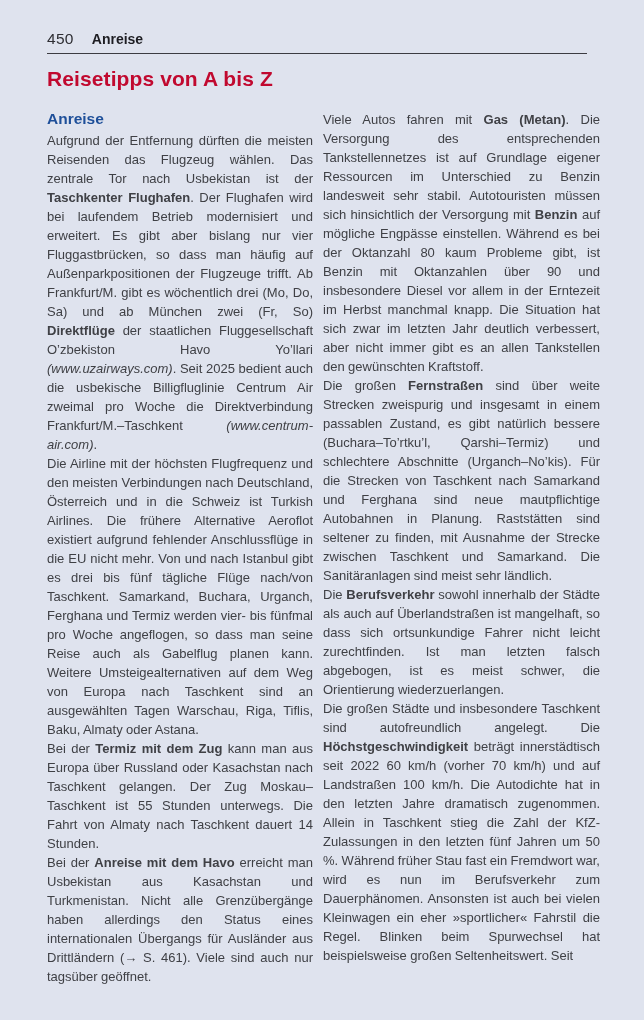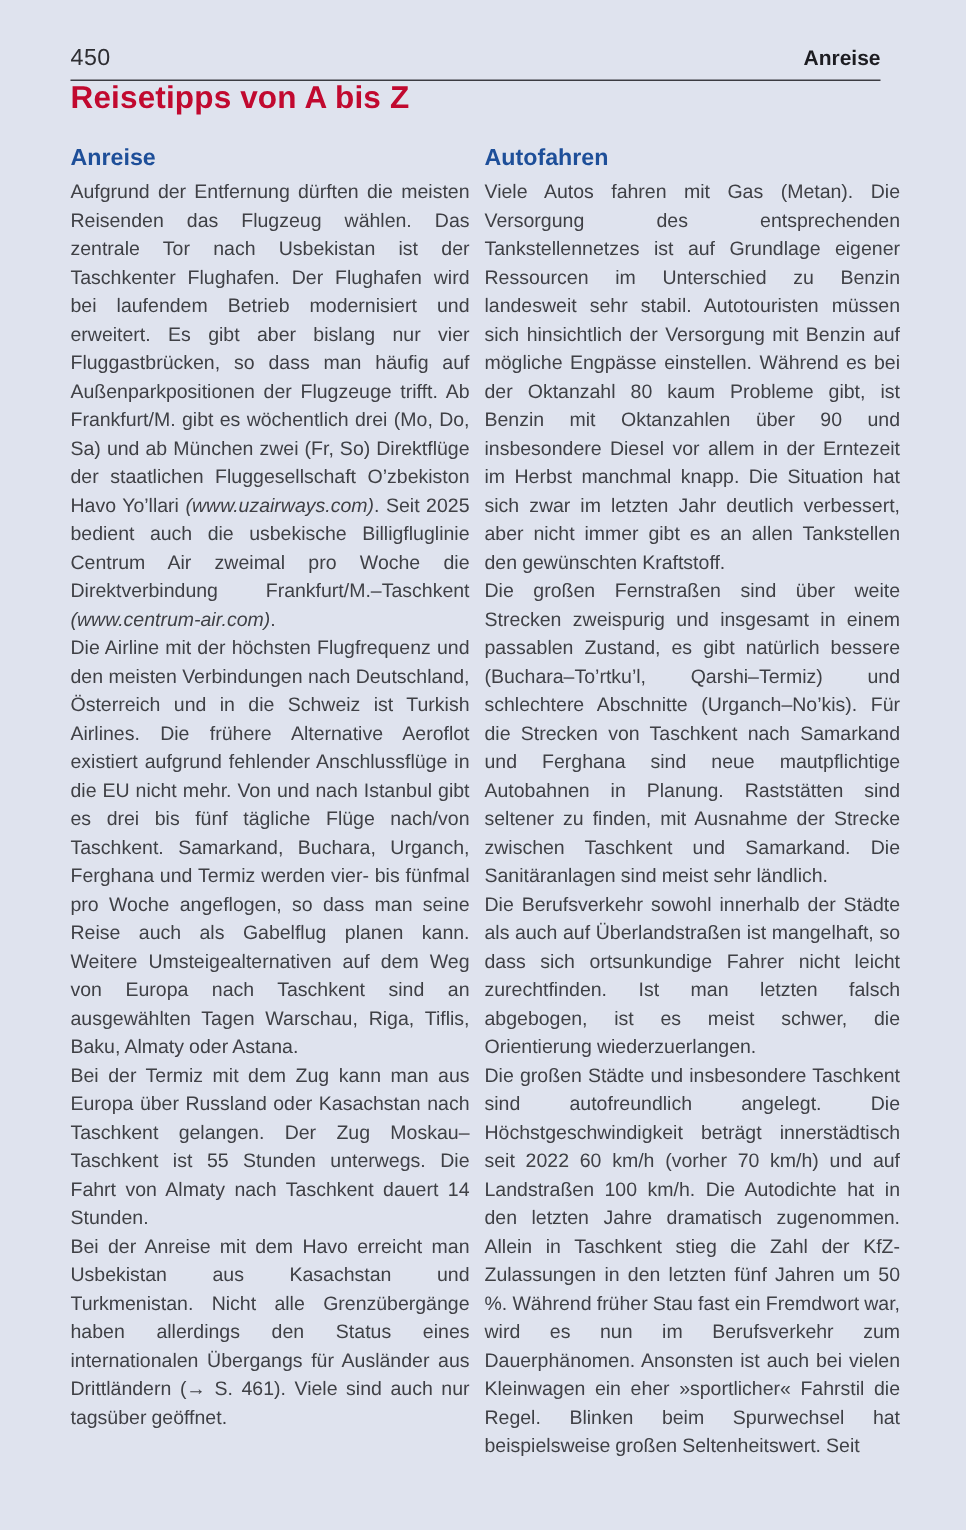--- a/index.html
+++ b/index.html
@@ -14,35 +14,35 @@
     box-sizing: border-box;
     width: 644px; height: 1020px;
     padding: 30px 43px 0 47px;
   }
   .runninghead {
     display: flex;
     align-items: baseline;
     width: 540px;
     border-bottom: 1.5px solid #3c3c42;
     padding-bottom: 5px;
-    justify-content: space-between;
   }
   .pagenum {
     font-size: 15.5px;
     font-weight: 400;
     color: #2e2e33;
     letter-spacing: 0.3px;
   }
   .chapter {
     font-size: 14px;
     font-weight: 700;
     color: #1d1d22;
     margin-left: 18px;
   }
   .title {
+    margin-top: 13px;
     font-size: 21px;
     font-weight: 700;
     color: #c1092f;
     letter-spacing: 0.1px;
   }
   .cols {
     display: flex;
     margin-top: 19px;
   }
   .col { box-sizing: border-box; }
@@ -56,21 +56,21 @@
   }
   .colbody p.para {
     margin: 0;
     font-size: 13px;
     line-height: 19px;
     text-align: justify;
     hyphens: auto;
     -webkit-hyphens: auto;
     word-spacing: -0.2px;
   }
-  .b { font-weight: 400; }
+  .b { font-weight: 700; }
   .i { font-style: italic; }
 </style>
 </head>
 <body>
 
 <div class="page">
 
   <div class="runninghead">
     <span class="pagenum">450</span>
     <span class="chapter">Anreise</span>
@@ -82,21 +82,20 @@
     <div class="col col-left">
       <h2 class="colhead">Anreise</h2>
       <div class="colbody">
           <p class="para"><span>Aufgrund der Entfernung dürften die meisten Reisenden das Flugzeug wählen. Das zentrale Tor nach Usbekistan ist der </span><span class="b">Taschkenter Flughafen</span><span>. Der Flughafen wird bei laufendem Betrieb modernisiert und erweitert. Es gibt aber bislang nur vier Fluggastbrücken, so dass man häufig auf Außenparkpositionen der Flugzeuge trifft. Ab Frankfurt/M. gibt es wöchentlich drei (Mo, Do, Sa) und ab München zwei (Fr, So) </span><span class="b">Direktflüge</span><span> der staatlichen Fluggesellschaft O’zbekiston Havo Yo’llari </span><span class="i">(www.uzairways.com)</span><span>. Seit 2025 bedient auch die usbekische Billigfluglinie Centrum Air zweimal pro Woche die Direktverbindung Frankfurt/M.–Taschkent </span><span class="i">(www.centrum-air.com)</span><span>.</span></p>
           <p class="para"><span>Die Airline mit der höchsten Flugfrequenz und den meisten Verbindungen nach Deutschland, Österreich und in die Schweiz ist Turkish Airlines. Die frühere Alternative Aeroflot existiert aufgrund fehlender Anschlussflüge in die EU nicht mehr. Von und nach Istanbul gibt es drei bis fünf tägliche Flüge nach/von Taschkent. Samarkand, Buchara, Urganch, Ferghana und Termiz werden vier- bis fünfmal pro Woche angeflogen, so dass man seine Reise auch als Gabelflug planen kann. Weitere Umsteigealternativen auf dem Weg von Europa nach Taschkent sind an ausgewählten Tagen Warschau, Riga, Tiflis, Baku, Almaty oder Astana.</span></p>
           <p class="para"><span>Bei der </span><span class="b">Termiz mit dem Zug</span><span> kann man aus Europa über Russland oder Kasachstan nach Taschkent gelangen. Der Zug Moskau–Taschkent ist 55 Stunden unterwegs. Die Fahrt von Almaty nach Taschkent dauert 14 Stunden.</span></p>
           <p class="para"><span>Bei der </span><span class="b">Anreise mit dem Havo</span><span> erreicht man Usbekistan aus Kasachstan und Turkmenistan. Nicht alle Grenzübergänge haben allerdings den Status eines internationalen Übergangs für Ausländer aus Drittländern (→ S. 461). Viele sind auch nur tagsüber geöffnet.</span></p>
         </div>
     </div>
     <div class="col col-right">
-      <h2 class="colhead">Autofahren</h2>
       <div class="colbody">
           <p class="para"><span>Viele Autos fahren mit </span><span class="b">Gas (Metan)</span><span>. Die Versorgung des entsprechenden Tankstellennetzes ist auf Grundlage eigener Ressourcen im Unterschied zu Benzin landesweit sehr stabil. Autotouristen müssen sich hinsichtlich der Versorgung mit </span><span class="b">Benzin</span><span> auf mögliche Engpässe einstellen. Während es bei der Oktanzahl 80 kaum Probleme gibt, ist Benzin mit Oktanzahlen über 90 und insbesondere Diesel vor allem in der Erntezeit im Herbst manchmal knapp. Die Situation hat sich zwar im letzten Jahr deutlich verbessert, aber nicht immer gibt es an allen Tankstellen den gewünschten Kraftstoff.</span></p>
           <p class="para"><span>Die großen </span><span class="b">Fernstraßen</span><span> sind über weite Strecken zweispurig und insgesamt in einem passablen Zustand, es gibt natürlich bessere (Buchara–To’rtku’l, Qarshi–Termiz) und schlechtere Abschnitte (Urganch–No’kis). Für die Strecken von Taschkent nach Samarkand und Ferghana sind neue mautpflichtige Autobahnen in Planung. Raststätten sind seltener zu finden, mit Ausnahme der Strecke zwischen Taschkent und Samarkand. Die Sanitäranlagen sind meist sehr ländlich.</span></p>
           <p class="para"><span>Die </span><span class="b">Berufsverkehr</span><span> sowohl innerhalb der Städte als auch auf Überlandstraßen ist mangelhaft, so dass sich ortsunkundige Fahrer nicht leicht zurechtfinden. Ist man letzten falsch abgebogen, ist es meist schwer, die Orientierung wiederzuerlangen.</span></p>
           <p class="para"><span>Die großen Städte und insbesondere Taschkent sind autofreundlich angelegt. Die </span><span class="b">Höchstgeschwindigkeit</span><span> beträgt innerstädtisch seit 2022 60 km/h (vorher 70 km/h) und auf Landstraßen 100 km/h. Die Autodichte hat in den letzten Jahre dramatisch zugenommen. Allein in Taschkent stieg die Zahl der KfZ-Zulassungen in den letzten fünf Jahren um 50 %. Während früher Stau fast ein Fremdwort war, wird es nun im Berufsverkehr zum Dauerphänomen. Ansonsten ist auch bei vielen Kleinwagen ein eher »sportlicher« Fahrstil die Regel. Blinken beim Spurwechsel hat beispielsweise großen Seltenheitswert. Seit</span></p>
         </div>
     </div>
   </div>
 
 </div>

